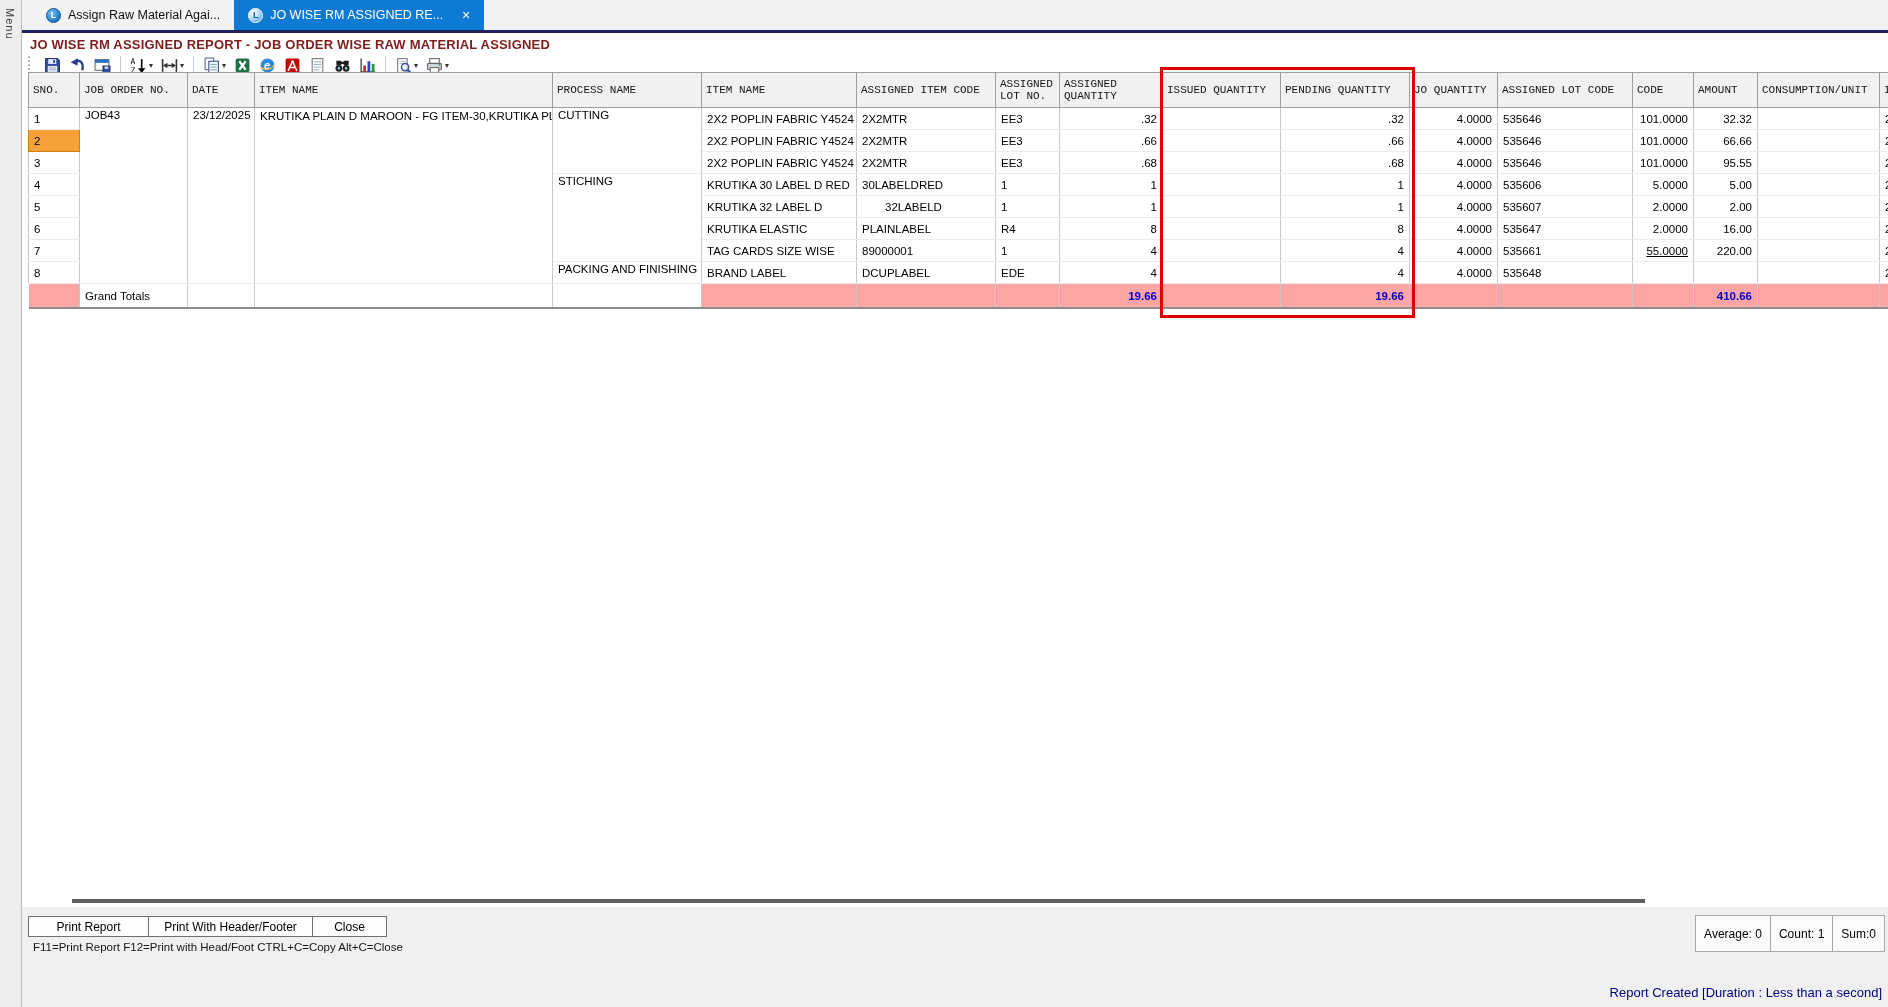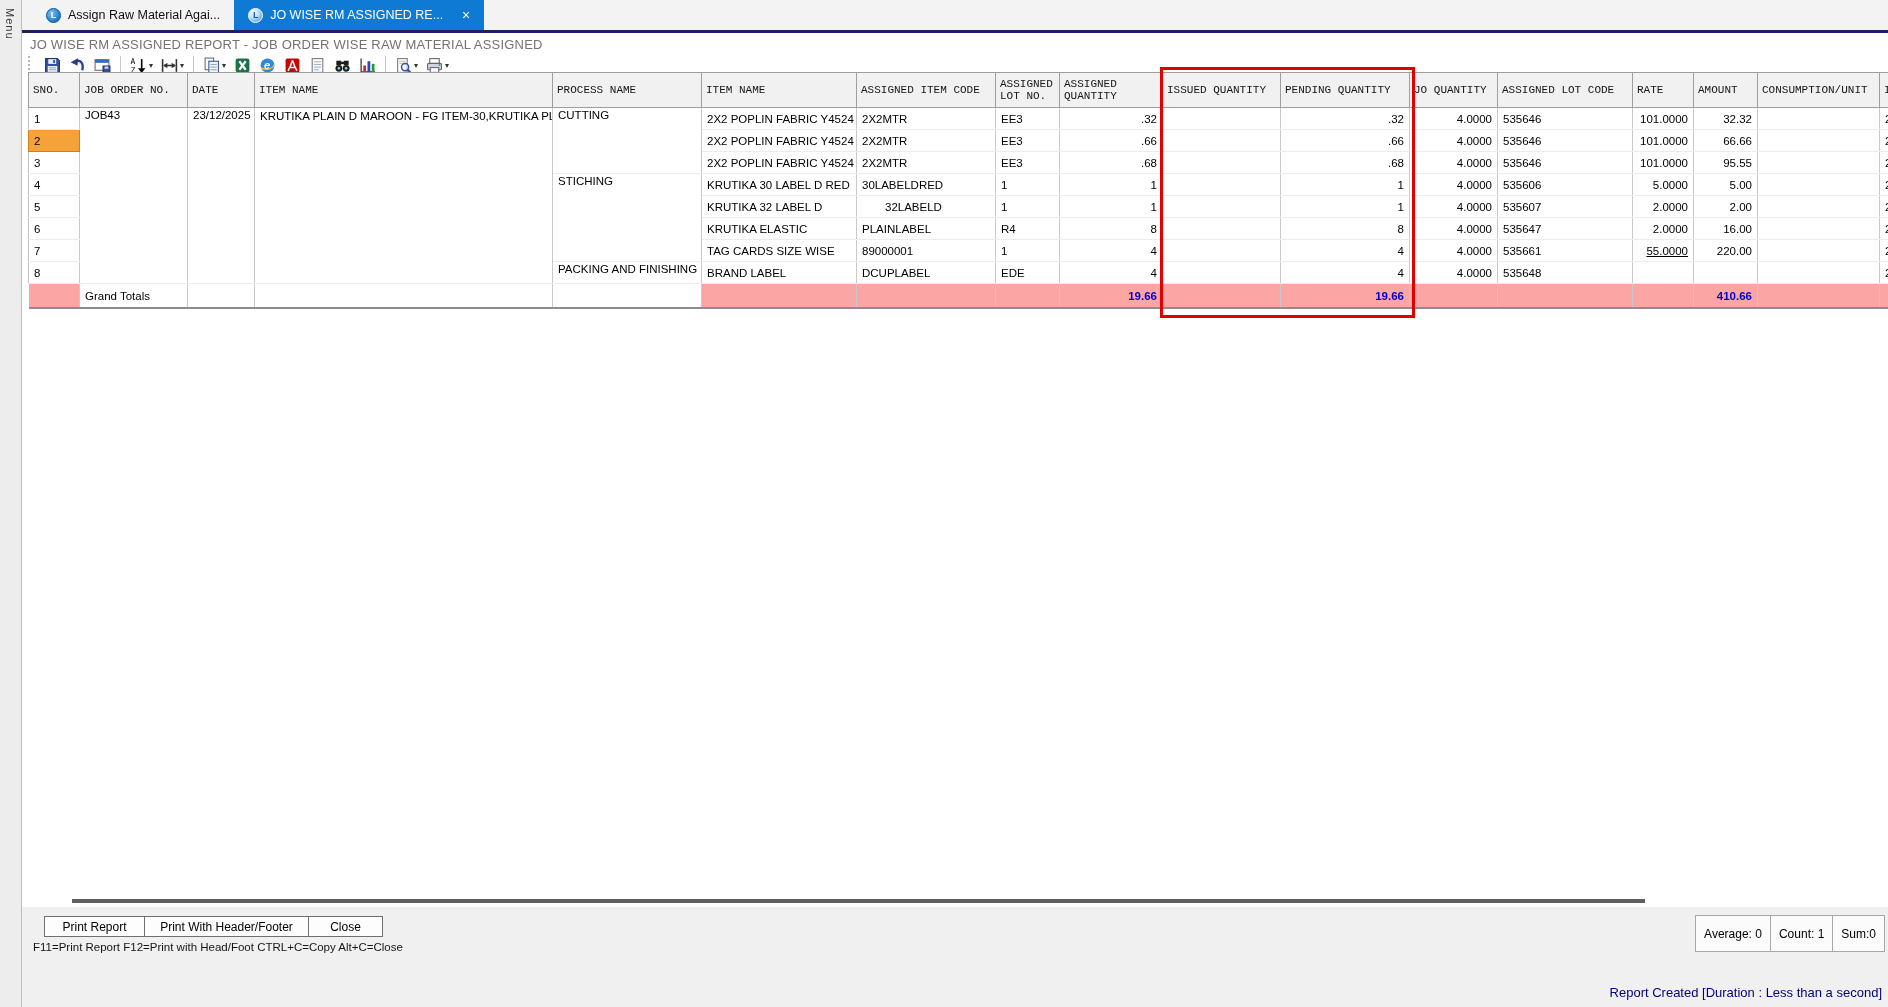--- a/index.html
+++ b/index.html
@@ -11,21 +11,21 @@
   
   .tabbar{position:absolute;left:22px;top:0;width:1866px;height:30px;background:#f3f3f3;border-bottom:3px solid #20205c;display:flex;align-items:stretch;padding-left:10px;box-sizing:content-box;}
   .tab{display:flex;align-items:center;gap:7px;padding:0 14px;font-size:12.5px;color:#101010;cursor:pointer;white-space:nowrap;}
   .tab.active{background:#0e7ad3;color:#fff;}
   .app-icon{width:15px;height:15px;border-radius:50%;background:radial-gradient(circle at 34% 30%,#7cc0f2 0%,#2f8ad8 55%,#0f5ca8 100%);
             color:#fff;font-size:9px;font-weight:bold;display:flex;align-items:center;justify-content:center;flex:0 0 auto;border:1px solid #0c4f8f;box-sizing:border-box;}
   .tab.active .app-icon{background:radial-gradient(circle at 34% 30%,#ffffff 0%,#bfe0f8 40%,#2f8ad8 100%);color:#0f5ca8;border-color:#fff;}
   .tab-close{margin-left:12px;font-size:14px;line-height:1;color:#fff;cursor:pointer;}
   
   .workspace{position:absolute;left:22px;top:33px;width:1866px;height:874px;background:#fff;}
-  .report-title{position:absolute;left:30px;top:37px;font-size:13px;font-weight:normal;color:#737373;letter-spacing:.2px;}
+  .report-title{position:absolute;left:30px;top:37px;font-size:13px;font-weight:bold;color:#7f1d1d;letter-spacing:.2px;}
   
   .toolbar{position:absolute;left:28px;top:53px;height:24px;display:flex;align-items:center;}
   .tb-handle{width:4px;height:18px;border-left:2px dotted #b5b5b5;margin-right:6px;}
   .tb-btn{display:flex;align-items:center;padding:2px 3px;cursor:pointer;border:1px solid transparent;}
   .tb-btn svg{display:block;}
   .tb-caret{font-size:8px;color:#333;margin-left:2px;cursor:pointer;}
   .tb-sep{width:1px;height:18px;background:#c9c9c9;margin:0 5px;}
   
   .grid{position:absolute;left:28px;top:72px;width:1860px;overflow:hidden;}
   table.rpt{border-collapse:collapse;table-layout:fixed;width:1881px;background:#fff;}
@@ -41,21 +41,21 @@
   tr.gt td{height:21px;border-top:1px solid #b9b9b9;border-bottom:2px solid #8d8d8d;border-right:1px solid #c9c9c9;}
   tr.gt td.pink{background:#fca5a5;}
   .gt-val{font-weight:bold;color:#0000cc;}
   
   .redbox{position:absolute;border:3px solid #e00000;pointer-events:none;z-index:5;left:1159px;top:66px;width:246px;height:234px;}
   
   .hscroll-thumb{position:absolute;left:72px;top:899px;width:1573px;height:4px;background:#5f5f5f;cursor:pointer;}
   .btnrow{position:absolute;left:28px;top:916px;display:flex;}
   .fbtn{height:21px;border:1px solid #6f6f6f;background:#fdfdfd;font-size:12px;display:flex;align-items:center;justify-content:center;
         margin-left:-1px;cursor:pointer;box-sizing:border-box;}
-  .fbtn.b1{width:101px;margin-left:16px;} .fbtn.b2{width:165px;} .fbtn.b3{width:75px;}
+  .fbtn.b1{width:121px;margin-left:0;} .fbtn.b2{width:165px;} .fbtn.b3{width:75px;}
   .hints{position:absolute;left:33px;top:941px;font-size:11.5px;color:#151515;}
   .pagebar{position:absolute;left:38px;top:962px;height:22px;display:flex;align-items:center;font-size:12px;color:#111;}
   .pagebar .lbl-ps{margin-right:16px;}
   .ps-input{width:57px;height:17px;border:1px solid #7a7a7a;font-size:12px;padding:0 0 0 4px;font-family:"Liberation Sans",sans-serif;}
   .lbl-page{font-size:13px;margin:0 10px 0 28px;}
   .navg{color:#555;font-size:12px;padding:0 7px;cursor:pointer;user-select:none;}
   .spinwrap{display:flex;border:1px solid #7a7a7a;height:19px;background:#fff;margin:0 4px;}
   .spin-input{width:44px;border:none;outline:none;font-size:12px;padding-left:4px;font-family:"Liberation Sans",sans-serif;}
   .spin-btns{display:flex;flex-direction:column;width:15px;border-left:1px solid #9a9a9a;}
   .spin-up,.spin-dn{flex:1;background:#e8e8e8;display:flex;align-items:center;justify-content:center;cursor:pointer;border-bottom:1px solid #bdbdbd;}
@@ -275,21 +275,21 @@
             <th>ITEM NAME</th>
             <th>PROCESS NAME</th>
             <th>ITEM NAME</th>
             <th>ASSIGNED ITEM CODE</th>
             <th>ASSIGNED LOT NO.</th>
             <th>ASSIGNED QUANTITY</th>
             <th>ISSUED QUANTITY</th>
             <th>PENDING QUANTITY</th>
             <th>JO QUANTITY</th>
             <th>ASSIGNED LOT CODE</th>
-            <th>RATE</th>
+            <th>CODE</th>
             <th>AMOUNT</th>
             <th>CONSUMPTION/UNIT</th>
             <th>I</th>
           </tr>
         </thead>
         <tbody>
           <tr>
             <td class="c-sno" style="text-align: left;">1</td>
             <td class="focus-cell merged" rowspan="8" style="text-align: left;">JOB43</td>
             <td class="merged" rowspan="8" style="text-align: left;">23/12/2025</td>

